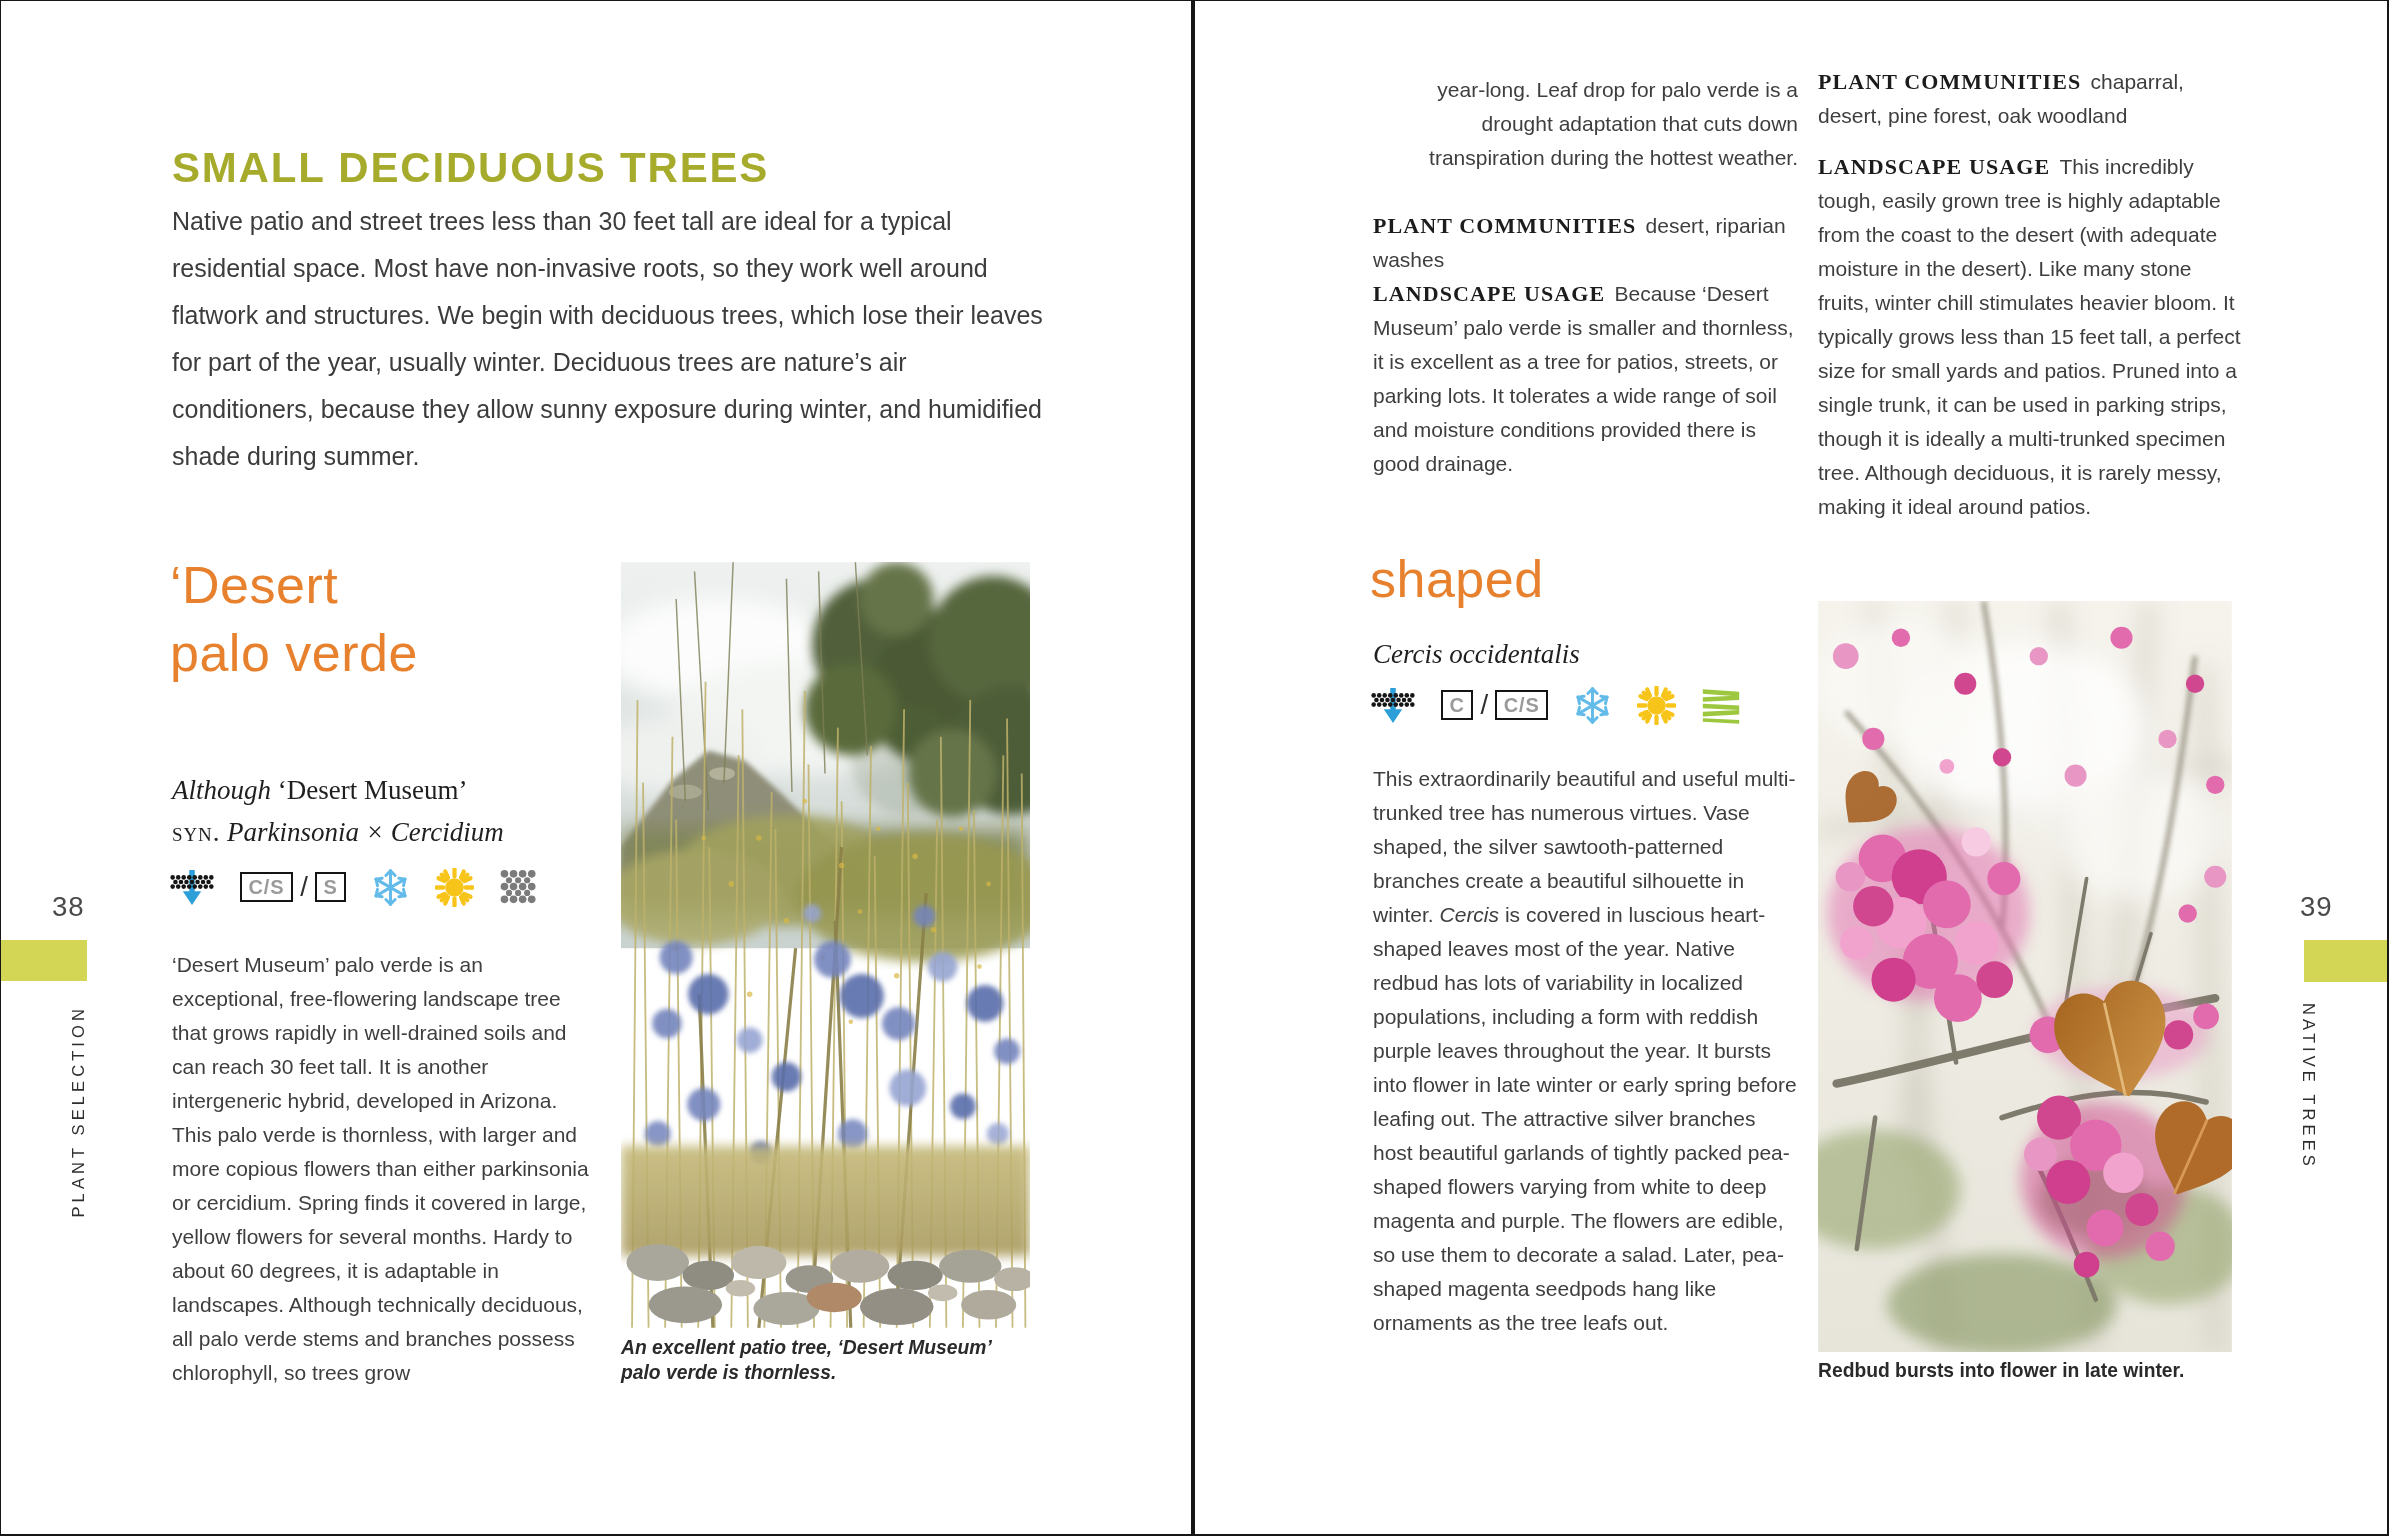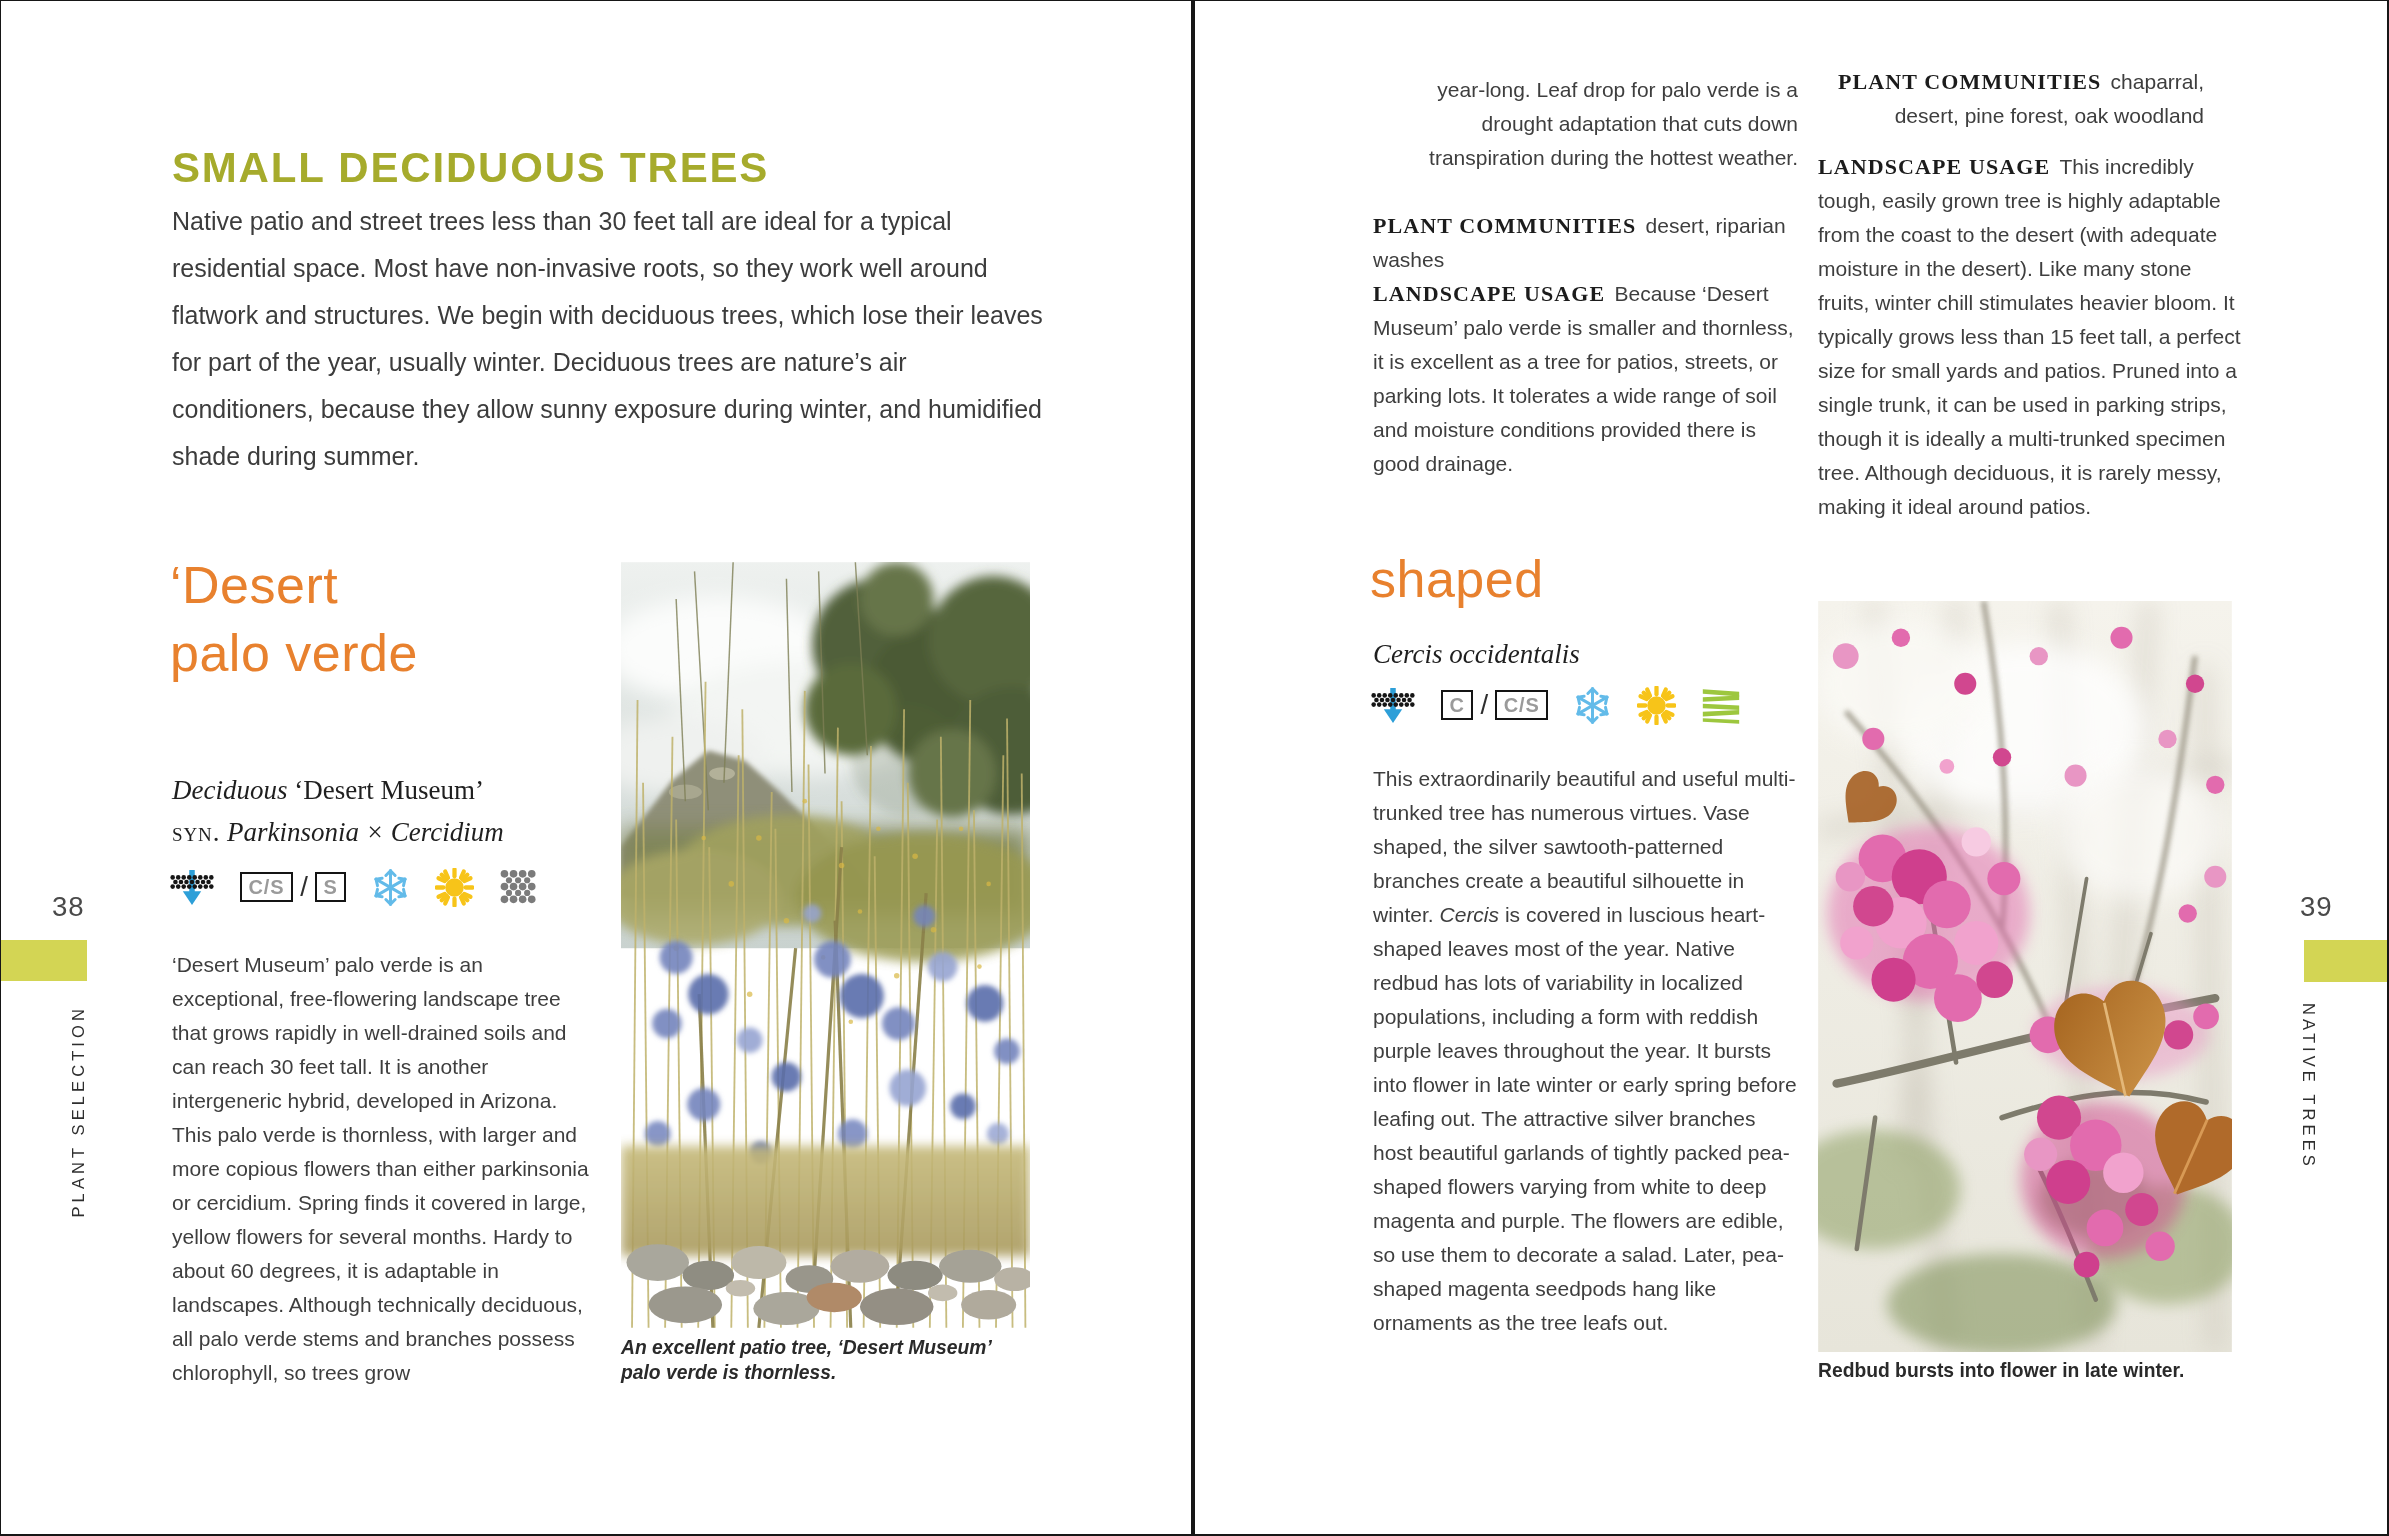--- a/index.html
+++ b/index.html
@@ -49,21 +49,21 @@
     <div class="abs sec-heading" style="left:171px;top:143px;">SMALL DECIDUOUS TREES</div>
 
     <div class="abs intro" style="left:171px;top:197px;width:880px;">Native patio and street trees less than 30 feet tall are ideal for a typical residential space. Most have non-invasive roots, so they work well around flatwork and structures. We begin with deciduous trees, which lose their leaves for part of the year, usually winter. Deciduous trees are nature’s air conditioners, because they allow sunny exposure during winter, and humidified shade during summer.</div>
 
     <div class="abs plant-title" style="left:169px;top:550px;width:478px;">
       <div>‘Desert</div>
       <div>palo verde</div>
     </div>
 
     <div class="abs botanical" style="left:171px;top:768px;width:478px;">
-      <div><span class="it">Deciduous</span><span> ‘Desert Museum’</span></div>
+      <div><span class="it">Although</span><span> ‘Desert Museum’</span></div>
       <div><span class="syn-label">syn.</span> <span class="it">Parkinsonia × Cercidium</span></div>
     </div>
 
     <div class="abs icons" style="left:168px;top:864px;">
       <span class="icon">
         <svg width="46" height="39" viewBox="0 0 50 42">
           <line x1="25" y1="2" x2="25" y2="28" stroke="#2d9fd8" stroke-width="6"></line>
           <polygon points="25,40 15,25 35,25" fill="#2d9fd8"></polygon>
           <g fill="#161616">
             <circle cx="4" cy="10" r="2.5"></circle>
@@ -430,21 +430,21 @@
             <polygon points="2,35 42,37 42,41 2,39"></polygon>
           </g>
         </svg>
       </span>
     </div>
 
     <div class="abs bodytext" style="left:1372px;top:761px;width:427px;">
       <span>This extraordinarily beautiful and useful multi-trunked tree has numerous virtues. Vase shaped, the silver sawtooth-patterned branches create a beautiful silhouette in winter. </span><span style="font-style:italic;">Cercis</span><span> is covered in luscious heart-shaped leaves most of the year. Native redbud has lots of variability in localized populations, including a form with reddish purple leaves throughout the year. It bursts into flower in late winter or early spring before leafing out. The attractive silver branches host beautiful garlands of tightly packed pea-shaped flowers varying from white to deep magenta and purple. The flowers are edible, so use them to decorate a salad. Later, pea-shaped magenta seedpods hang like ornaments as the tree leafs out.</span>
     </div>
 
-    <div class="abs bodytext" style="left:1778px;top:64px;width:425px;text-align:right;">
+    <div class="abs bodytext" style="left:1817px;top:64px;width:425px;">
       <span class="slabel">PLANT COMMUNITIES</span><span class="lval">chaparral, desert, pine forest, oak woodland</span>
     </div>
 
     <div class="abs bodytext" style="left:1817px;top:149px;width:425px;">
       <span class="slabel">LANDSCAPE USAGE</span><span class="lval">This incredibly tough, easily grown tree is highly adaptable from the coast to the desert (with adequate moisture in the desert). Like many stone fruits, winter chill stimulates heavier bloom. It typically grows less than 15 feet tall, a perfect size for small yards and patios. Pruned into a single trunk, it can be used in parking strips, though it is ideally a multi-trunked specimen tree. Although deciduous, it is rarely messy, making it ideal around patios.</span>
     </div>
 
     <figure class="abs" style="left:1817px;top:600px;">
       <svg width="414" height="751" viewBox="0 0 450 817">
         <defs>

